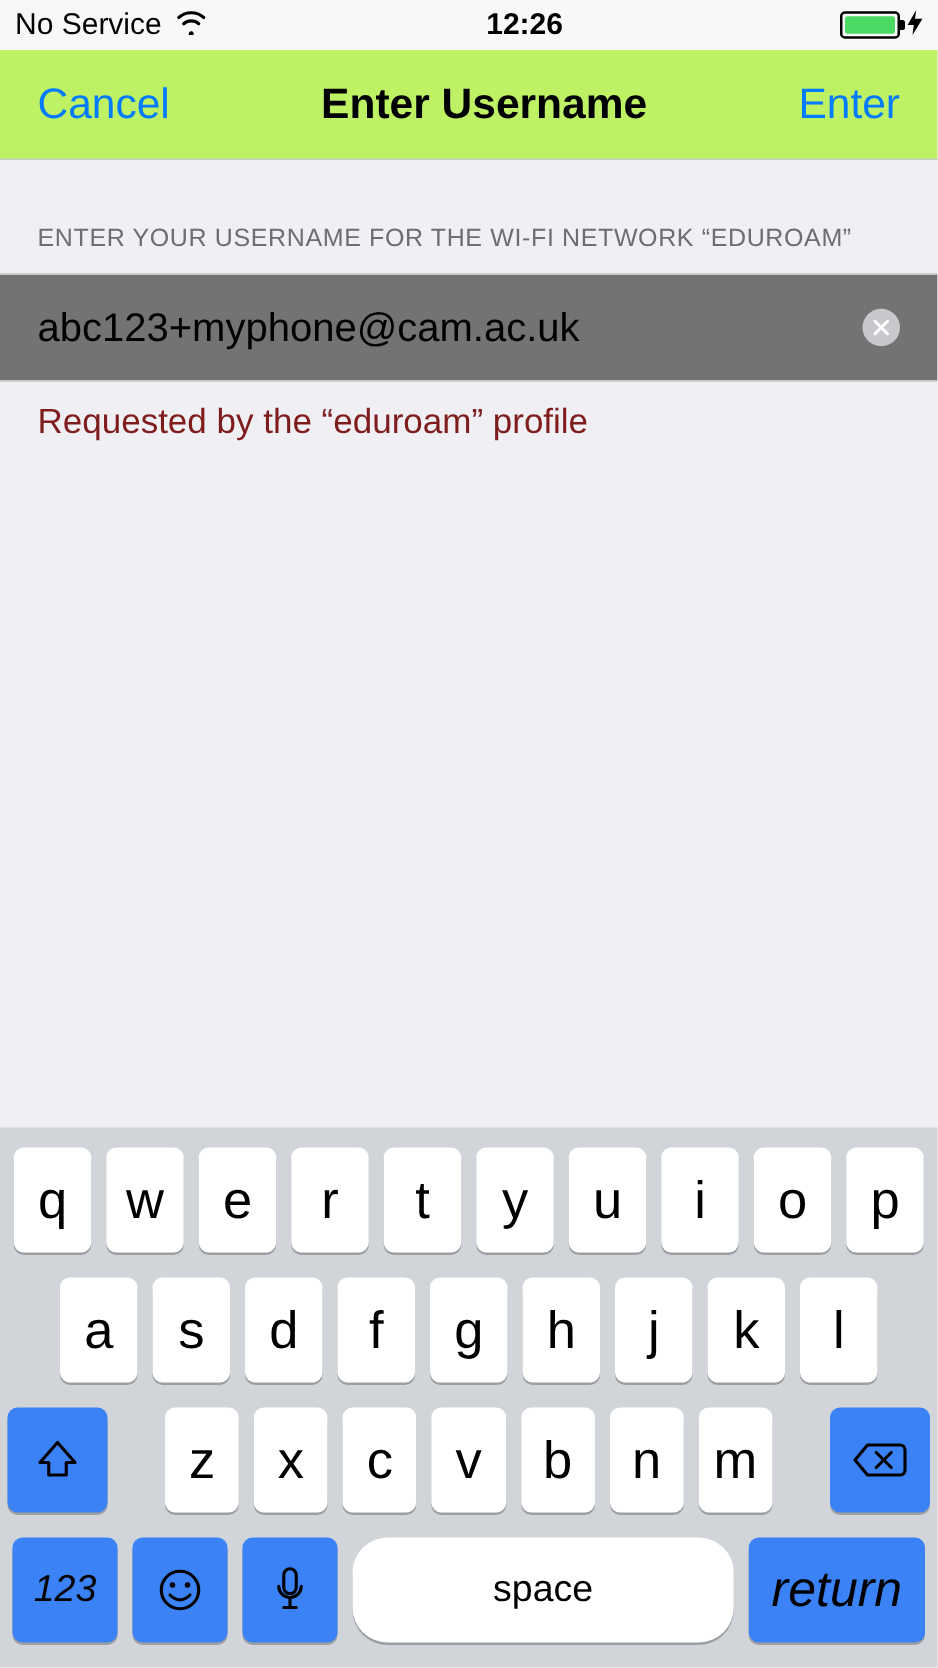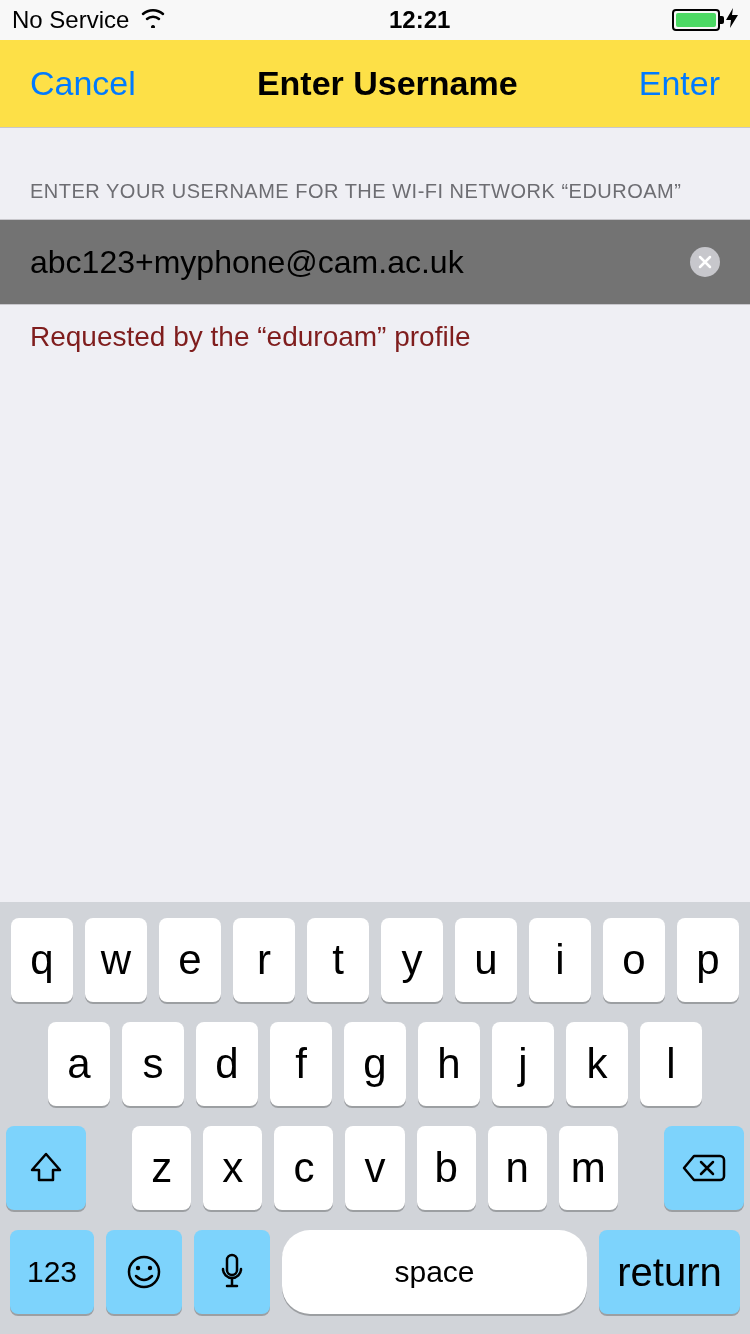--- a/index.html
+++ b/index.html
@@ -37,21 +37,21 @@
     }
     .battery-fill {
       position: absolute; left: 2px; top: 2px; bottom: 2px;
       width: 40px; background: #4CD964; border-radius: 2px;
     }
     .bolt { font-size: 18px; }
 
     
     .nav-bar {
       height: 88px;
-      background: #fde047;
+      background: #bef264;
       border-bottom: 1px solid #C8C7CC;
       display: flex;
       align-items: center;
       justify-content: space-between;
       padding: 0 30px;
       gap: 22px;
     }
     .nav-button { color: #007AFF; font-size: 34px; }
     .nav-title { font-size: 34px; font-weight: 700; color: #000; }
 
@@ -118,21 +118,21 @@
     .key {
       background: #FFFFFF;
       border-radius: 8px;
       box-shadow: 0 2px 0 rgba(0,0,0,0.25);
       height: 84px;
       display: flex; align-items: center; justify-content: center;
       font-size: 42px;
       color: #000;
     }
     .key-letter { width: 62px; }
-    .key-func { background: #7dd3fc; }
+    .key-func { background: #3b82f6; font-style: italic; }
     .key-shift, .key-backspace { width: 84px; }
     .row3-pad { flex: 0 0 22px; }
     .key-123 { width: 84px; font-size: 30px; }
     .key-emoji, .key-mic { width: 76px; font-size: 36px; }
     .key-space { flex: 1; font-size: 30px; border-radius: 28px; }
     .key-return { width: 141px; font-size: 40px; text-align: right; }
     .kb-row4 { gap: 12px; padding: 0 4px; }
   </style>
 </head>
 <body>
@@ -141,21 +141,21 @@
   <div class="status-left">
     <span>No Service</span>
     <span class="wifi-icon">
       <svg width="28" height="22" viewBox="0 0 28 22">
         <path d="M14 19 a2 2 0 1 0 0.001 0 Z" fill="#000"></path>
         <path d="M8 13 a9 9 0 0 1 12 0" stroke="#000" stroke-width="2.5" fill="none" stroke-linecap="round"></path>
         <path d="M4 8 a15 15 0 0 1 20 0" stroke="#000" stroke-width="2.5" fill="none" stroke-linecap="round"></path>
       </svg>
     </span>
   </div>
-  <div style="font-weight:600;">12:21</div>
+  <div style="font-weight:600;">12:26</div>
   <div class="status-right">
     <span class="battery">
         <span class="battery-fill"></span>
       </span>
     <span class="bolt">
       <svg width="12" height="20" viewBox="0 0 12 20">
           <path d="M7 0 L0 12 H5 L4 20 L12 7 H6 Z" fill="#000"></path>
         </svg>
     </span>
   </div>

